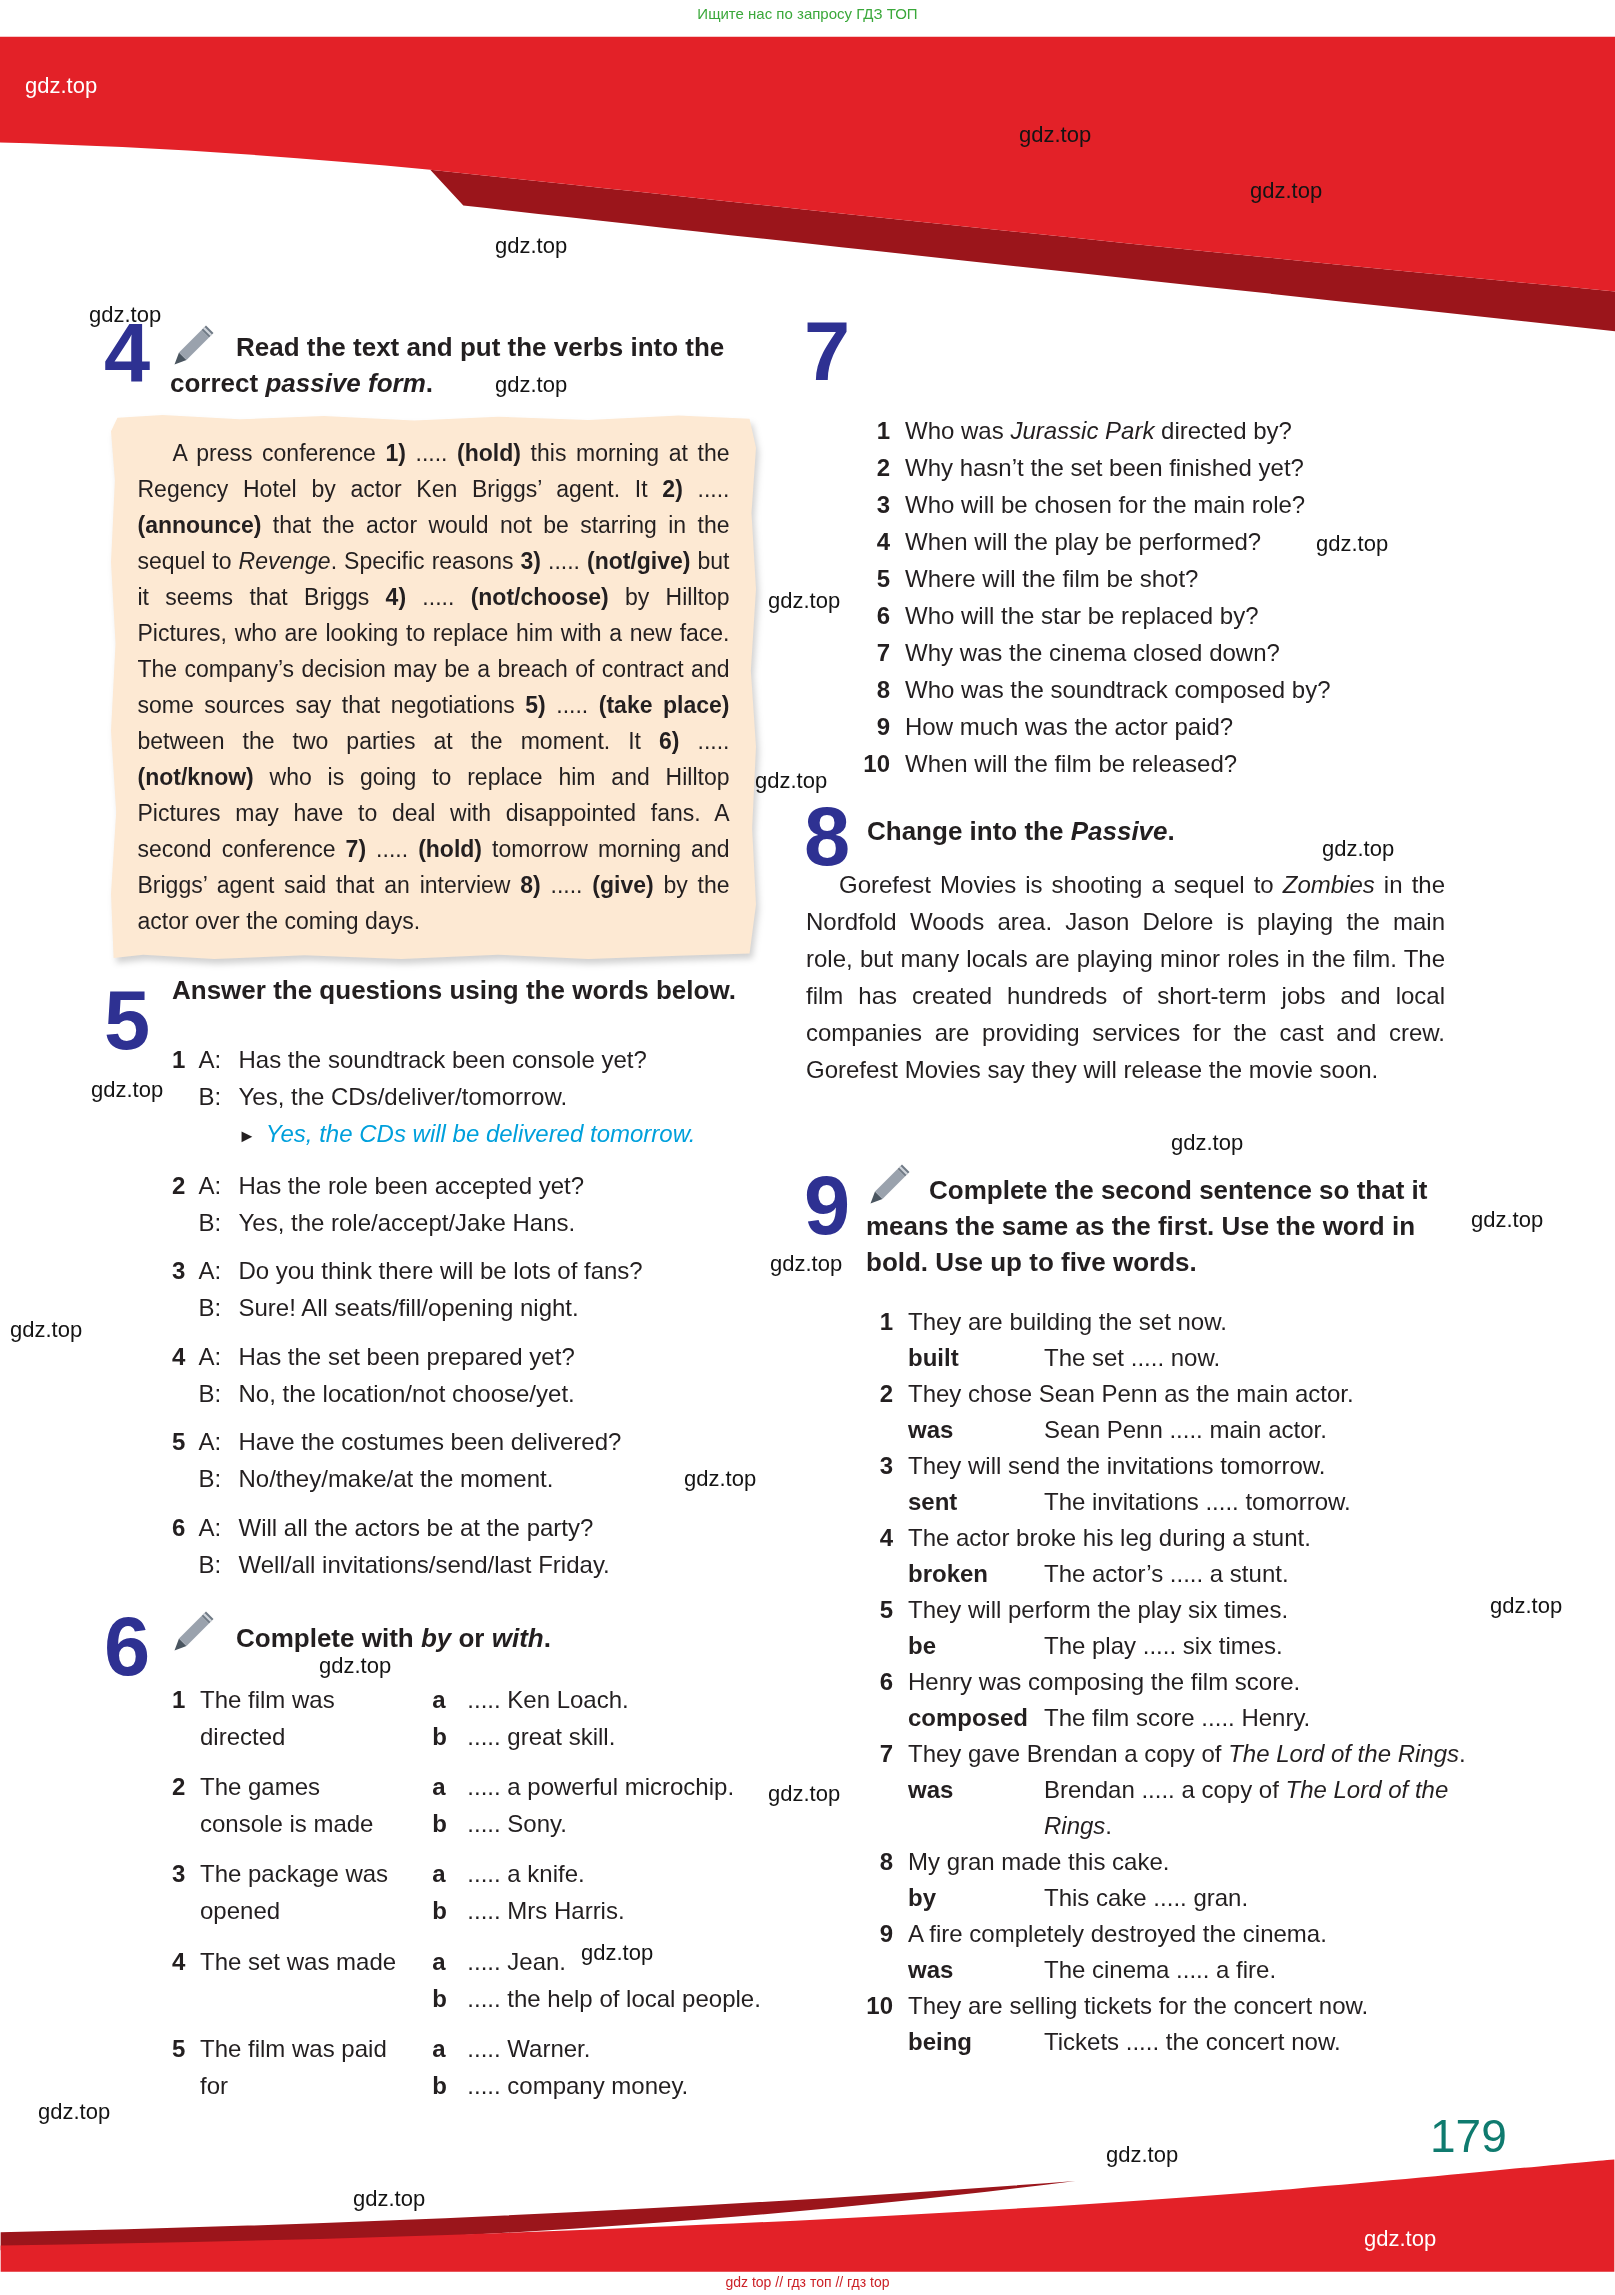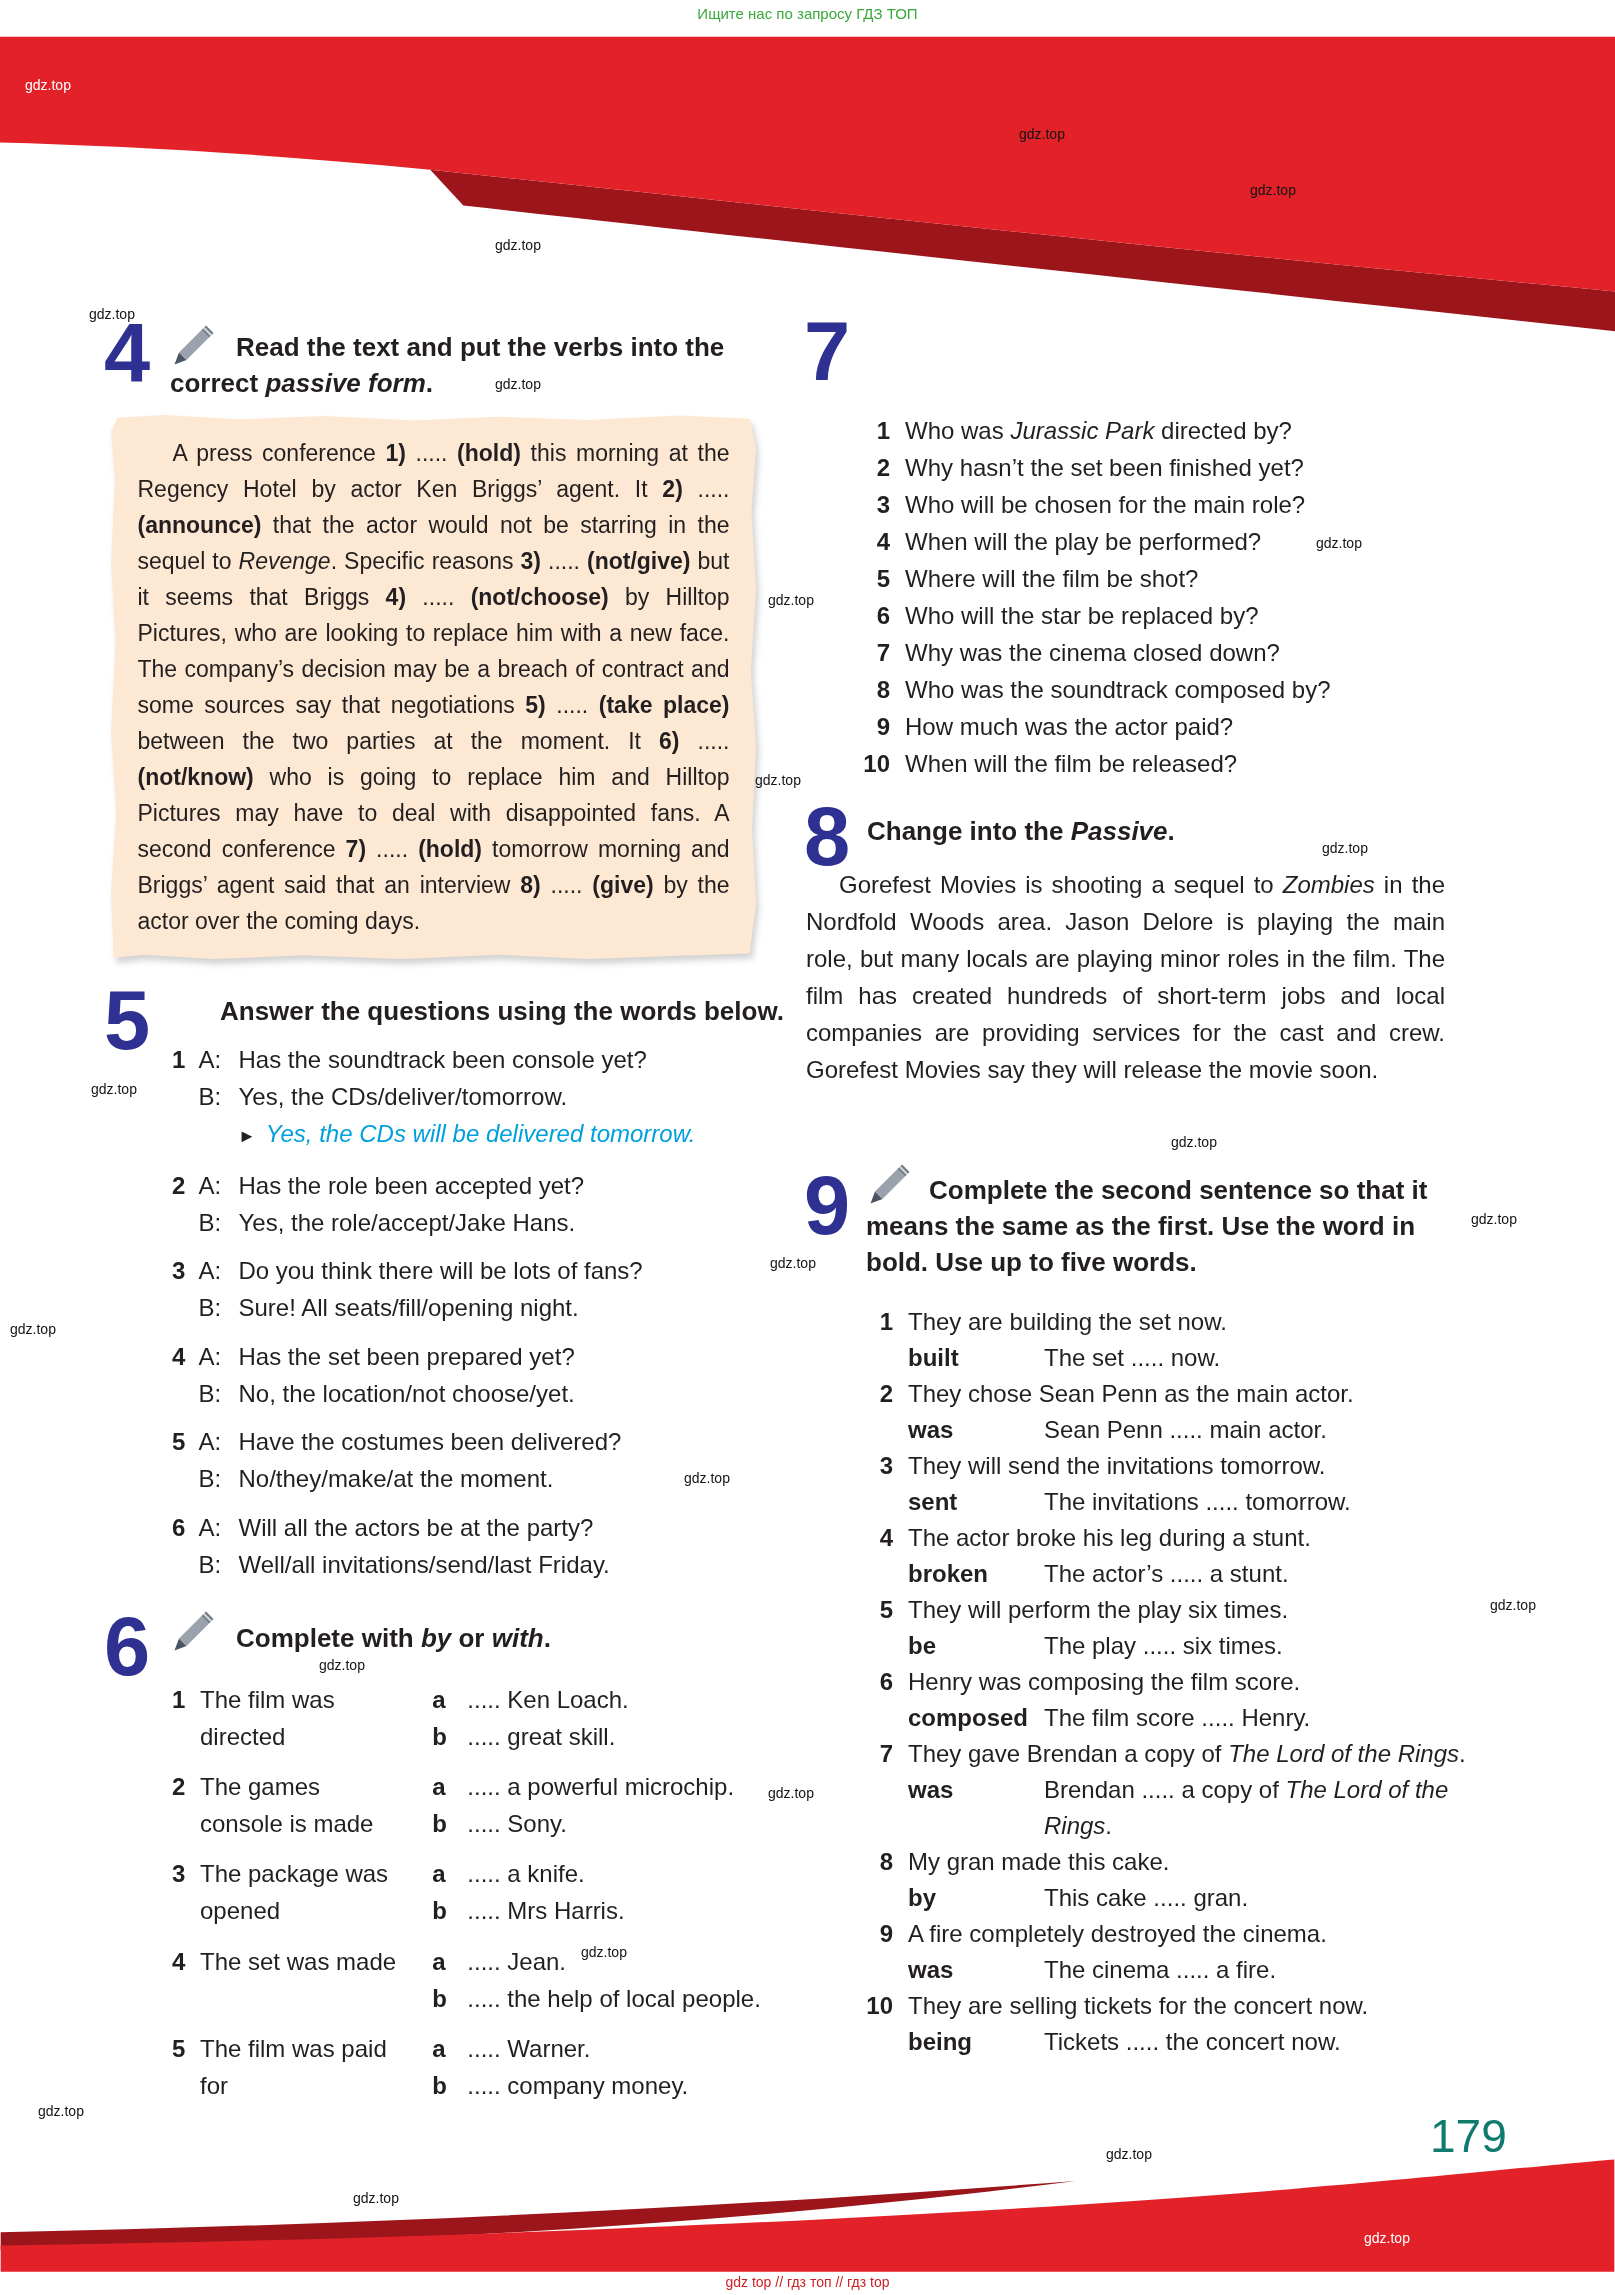--- a/index.html
+++ b/index.html
@@ -45,21 +45,21 @@
   .i9row{display:flex;line-height:36px;}
   .i9n{width:36px;text-align:right;font-weight:700;flex:none;margin-right:15px;}
   .i9tx{flex:1;}
   .i9kwrow{display:flex;margin-left:51px;line-height:36px;}
   .i9kw{width:136px;font-weight:700;flex:none;}
   .i9comp{flex:1;}
   
   .topbanner{position:absolute;top:5px;left:0;width:100%;text-align:center;font-size:15px;line-height:18px;color:#3aa83a;z-index:3;}
   .bottomline{position:absolute;top:2274px;left:0;width:100%;text-align:center;font-size:14px;line-height:16.6px;color:#cc2127;z-index:3;}
   .pagenum{position:absolute;left:1430px;top:2112px;font-size:46px;line-height:48px;color:#0f7b6f;z-index:2;text-align:right;}
-  .wm{position:absolute;font-size:14px;line-height:25px;color:#141414;z-index:4;}
+  .wm{position:absolute;font-size:22px;line-height:25px;color:#141414;z-index:4;}
   .wm-light{color:#ffffff;}
 </style>
 </head>
 <body>
 
 <div class="page" id="page">
 
   <svg class="swoosh" style="top:0;" width="1615" height="348" viewBox="0 0 1952 420" aria-hidden="true">
     <path d="M520,205 C950,250 1450,305 1952,352 L1952,400 C1450,345 950,292 560,248 Z" fill="#9b151b"></path>
     <path d="M0,44 L1952,44 L1952,352 C1450,305 950,250 520,205 C330,186 150,176 0,172 Z" fill="#e32128"></path>
@@ -83,21 +83,21 @@
   </svg>
   <div class="title" style="left:170px;top:329px;width:592px;text-indent:66px;"><span class="seg-b">Read the text and put the verbs into the correct </span><span class="seg-bi">passive form</span><span class="seg-b">.</span></div>
 
   <div class="tornwrap" style="left:111px;top:415px;width:645px;">
     <div class="tornbox">
       <p><span>A press conference </span><span class="seg-b">1)</span><span> ..... </span><span class="seg-b">(hold)</span><span> this morning at the Regency Hotel by actor Ken Briggs’ agent. It </span><span class="seg-b">2)</span><span> ..... </span><span class="seg-b">(announce)</span><span> that the actor would not be starring in the sequel to </span><span class="seg-i">Revenge</span><span>. Specific reasons </span><span class="seg-b">3)</span><span> ..... </span><span class="seg-b">(not/give)</span><span> but it seems that Briggs </span><span class="seg-b">4)</span><span> ..... </span><span class="seg-b">(not/choose)</span><span> by Hilltop Pictures, who are looking to replace him with a new face. The company’s decision may be a breach of contract and some sources say that negotiations </span><span class="seg-b">5)</span><span> ..... </span><span class="seg-b">(take place)</span><span> between the two parties at the moment. It </span><span class="seg-b">6)</span><span> ..... </span><span class="seg-b">(not/know)</span><span> who is going to replace him and Hilltop Pictures may have to deal with disappointed fans. A second conference </span><span class="seg-b">7)</span><span> ..... </span><span class="seg-b">(hold)</span><span> tomorrow morning and Briggs’ agent said that an interview </span><span class="seg-b">8)</span><span> ..... </span><span class="seg-b">(give)</span><span> by the actor over the coming days.</span></p>
     </div>
   </div>
 
   <div class="ex-num" style="left:104px;top:983px;">5</div>
-  <div class="title" style="left:172px;top:993px;width:579px;margin-left:48px;"><span class="seg-b">Answer the questions using the words below.</span></div>
+  <div class="title" style="left:172px;top:972px;width:579px;"><span class="seg-b">Answer the questions using the words below.</span></div>
   <div class="list" id="ex5-items" style="left:172px;top:1041px;width:579px;">
       <div class="q5">
         <div class="q5row">
           <span class="q5n">1</span>
           <span class="q5ab">A:</span>
           <span class="q5tx">Has the soundtrack been console yet?</span>
         </div>
         <div class="q5row">
           <span class="q5n"></span>
           <span class="q5ab">B:</span>

